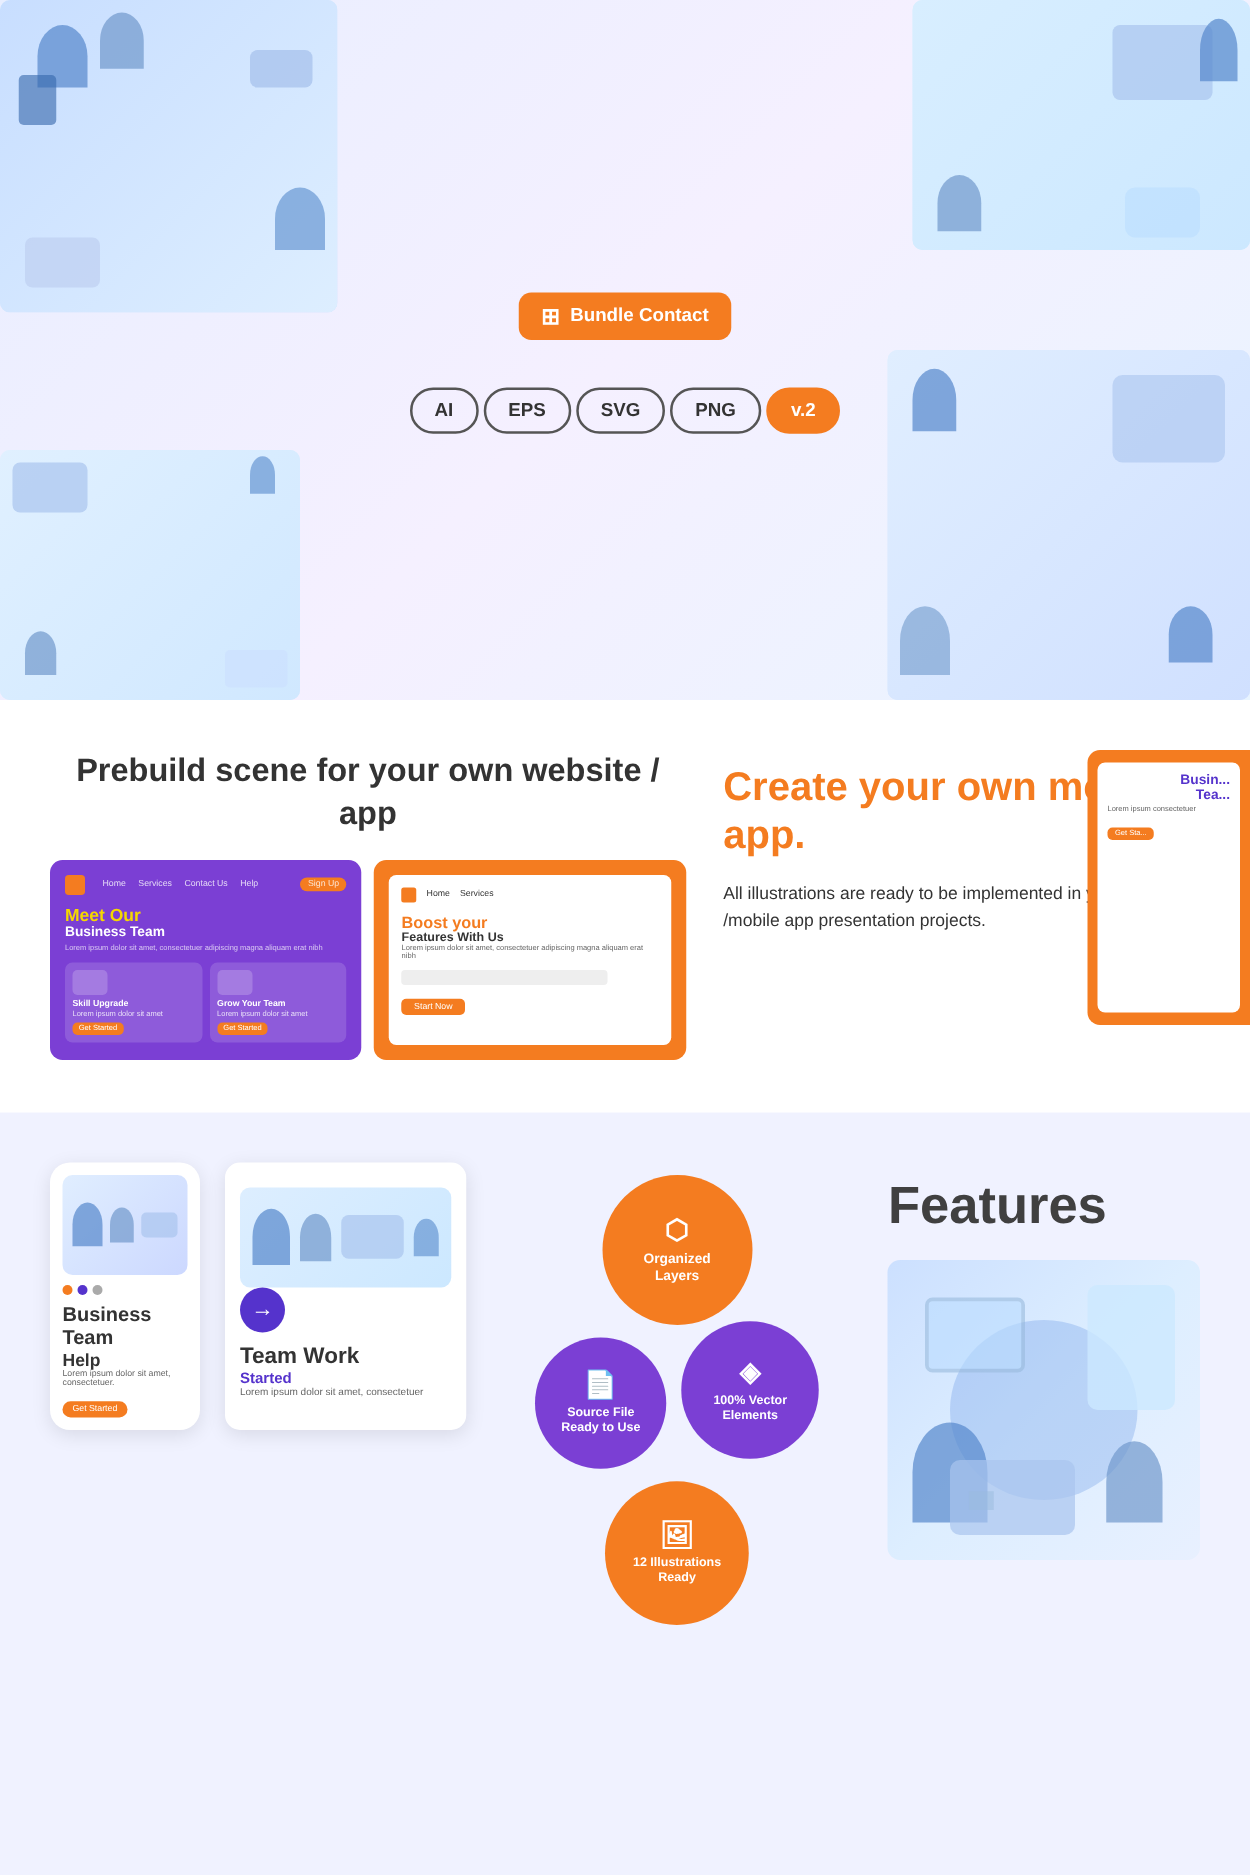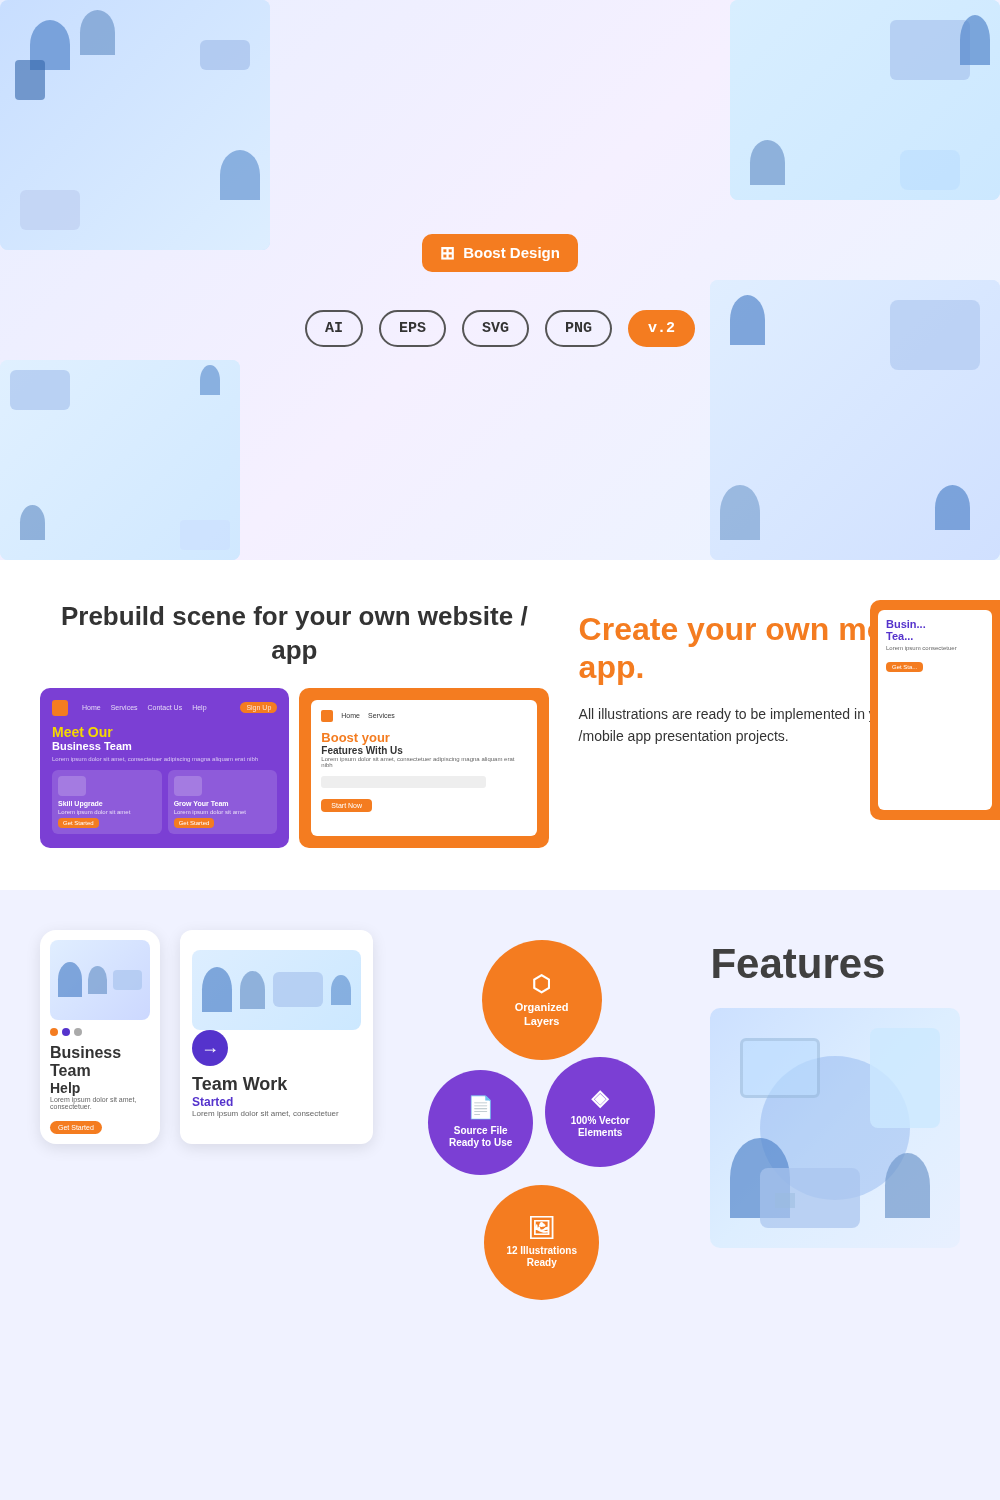--- a/index.html
+++ b/index.html
@@ -55,24 +55,23 @@
     .hero-title .line2 {
       font-size: 82px;
       font-weight: 900;
       color: #5533cc;
       line-height: 1;
       letter-spacing: -2px;
     }
 
     .format-badges {
       display: flex;
-      gap: 16px;
+      gap: 4px;
       margin-top: 22px;
       z-index: 2;
-      font-family: Liberation Mono, monospace;
     }
     .format-badge {
       border: 2px solid #555;
       border-radius: 30px;
       padding: 8px 18px;
       font-size: 15px;
       font-weight: 700;
       color: #333;
       background: transparent;
     }
@@ -516,21 +515,21 @@
     <div style="width:100%;height:100%;background:linear-gradient(135deg,#e0eeff,#d0e0ff);position:relative;overflow:hidden;">
       <div style="position:absolute;top:20px;right:20px;width:90px;height:70px;background:#aac4ee;border-radius:8px;opacity:0.6;"></div>
       <div style="position:absolute;top:15px;left:20px;width:35px;height:50px;background:#5588cc;border-radius:50% 50% 0 0;opacity:0.7;"></div>
       <div style="position:absolute;bottom:20px;left:10px;width:40px;height:55px;background:#7099cc;border-radius:50% 50% 0 0;opacity:0.6;"></div>
       <div style="position:absolute;bottom:30px;right:30px;width:35px;height:45px;background:#5588cc;border-radius:50% 50% 0 0;opacity:0.7;"></div>
     </div>
   </div>
 
   <div class="brand-badge">
     <span class="brand-icon">⊞</span>
-    <span>Boost Design</span>
+    <span>Bundle Contact</span>
   </div>
 
 
   <div class="format-badges">
     <div class="format-badge">AI</div>
     <div class="format-badge">EPS</div>
     <div class="format-badge">SVG</div>
     <div class="format-badge">PNG</div>
     <div class="format-badge highlight">v.2</div>
   </div>
@@ -594,21 +593,21 @@
       </div>
     </div>
   </div>
 
   <div class="prebuild-right" style="position:relative;">
     <div class="create-title">Create your own mobile app.</div>
     <div class="create-desc">All illustrations are ready to be implemented in your website /mobile app presentation projects.</div>
 
     <div style="position:absolute;right:-40px;top:0;width:130px;height:220px;background:#f47c20;border-radius:10px 0 0 10px;overflow:hidden;padding:10px 8px;">
       <div style="background:white;border-radius:6px;width:100%;height:100%;padding:8px;">
-        <div style="font-size:11px;font-weight:900;color:#5533cc;margin-bottom:3px;">Busin...<br>Tea...</div>
+        <div style="font-size:11px;font-weight:900;color:#5533cc;margin-bottom:3px;text-align:right;">Busin...<br>Tea...</div>
         <div style="font-size:6px;color:#666;margin-bottom:4px;">Lorem ipsum consectetuer</div>
         <div style="background:#f47c20;color:white;padding:2px 6px;border-radius:4px;font-size:6px;display:inline-block;">Get Sta...</div>
       </div>
     </div>
   </div>
 </section>
 
 <section class="features-section">
 
   <div class="features-left">

